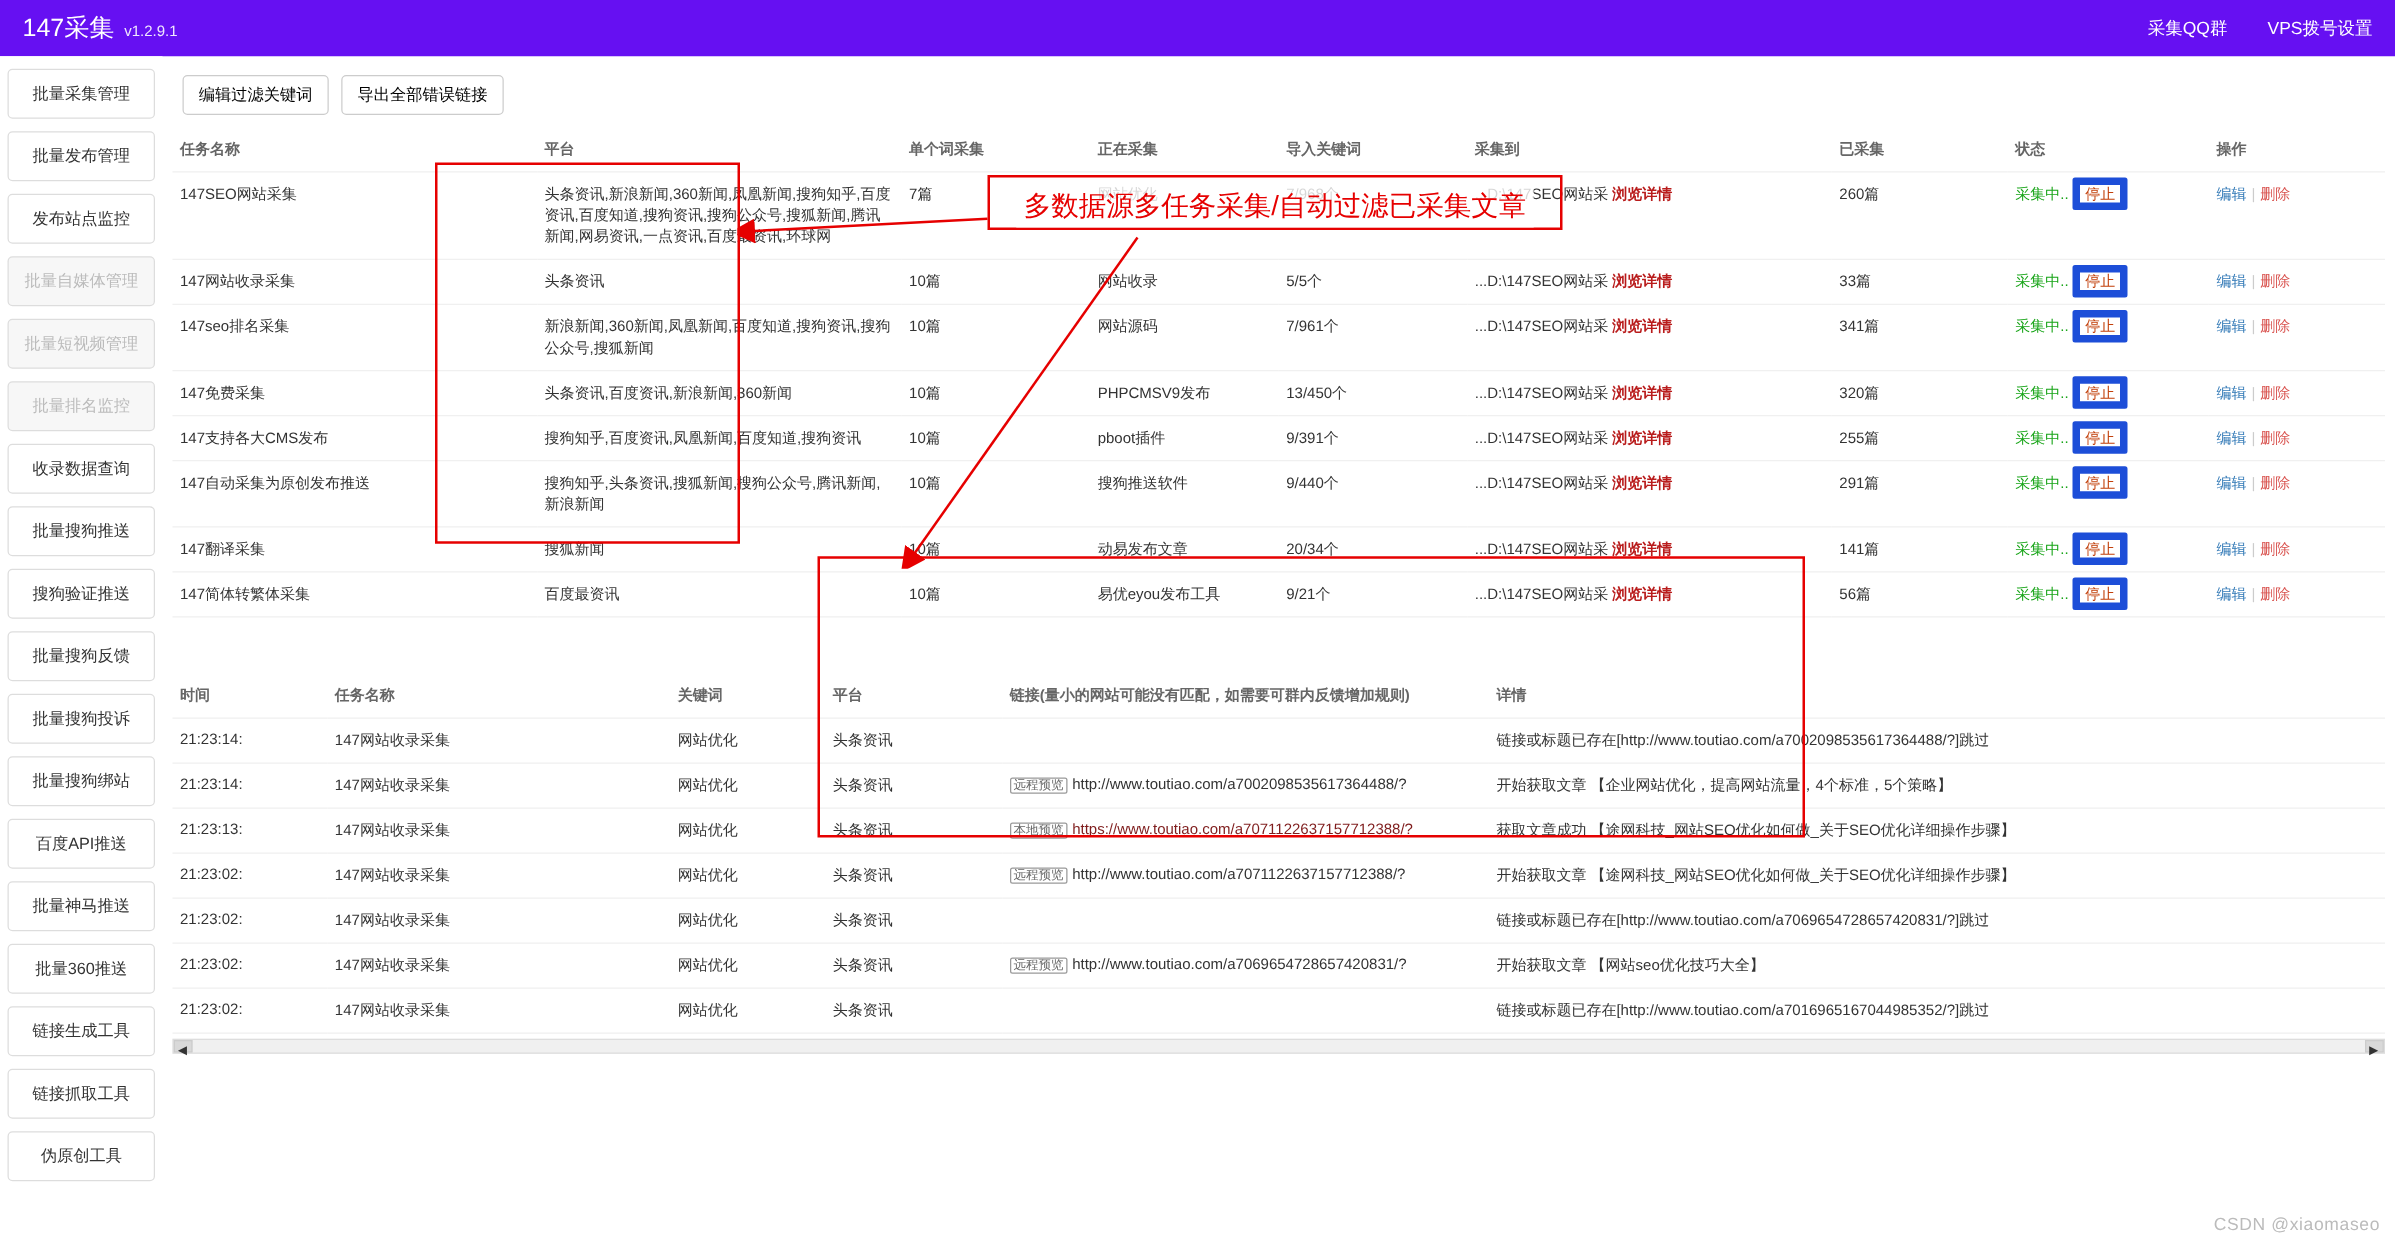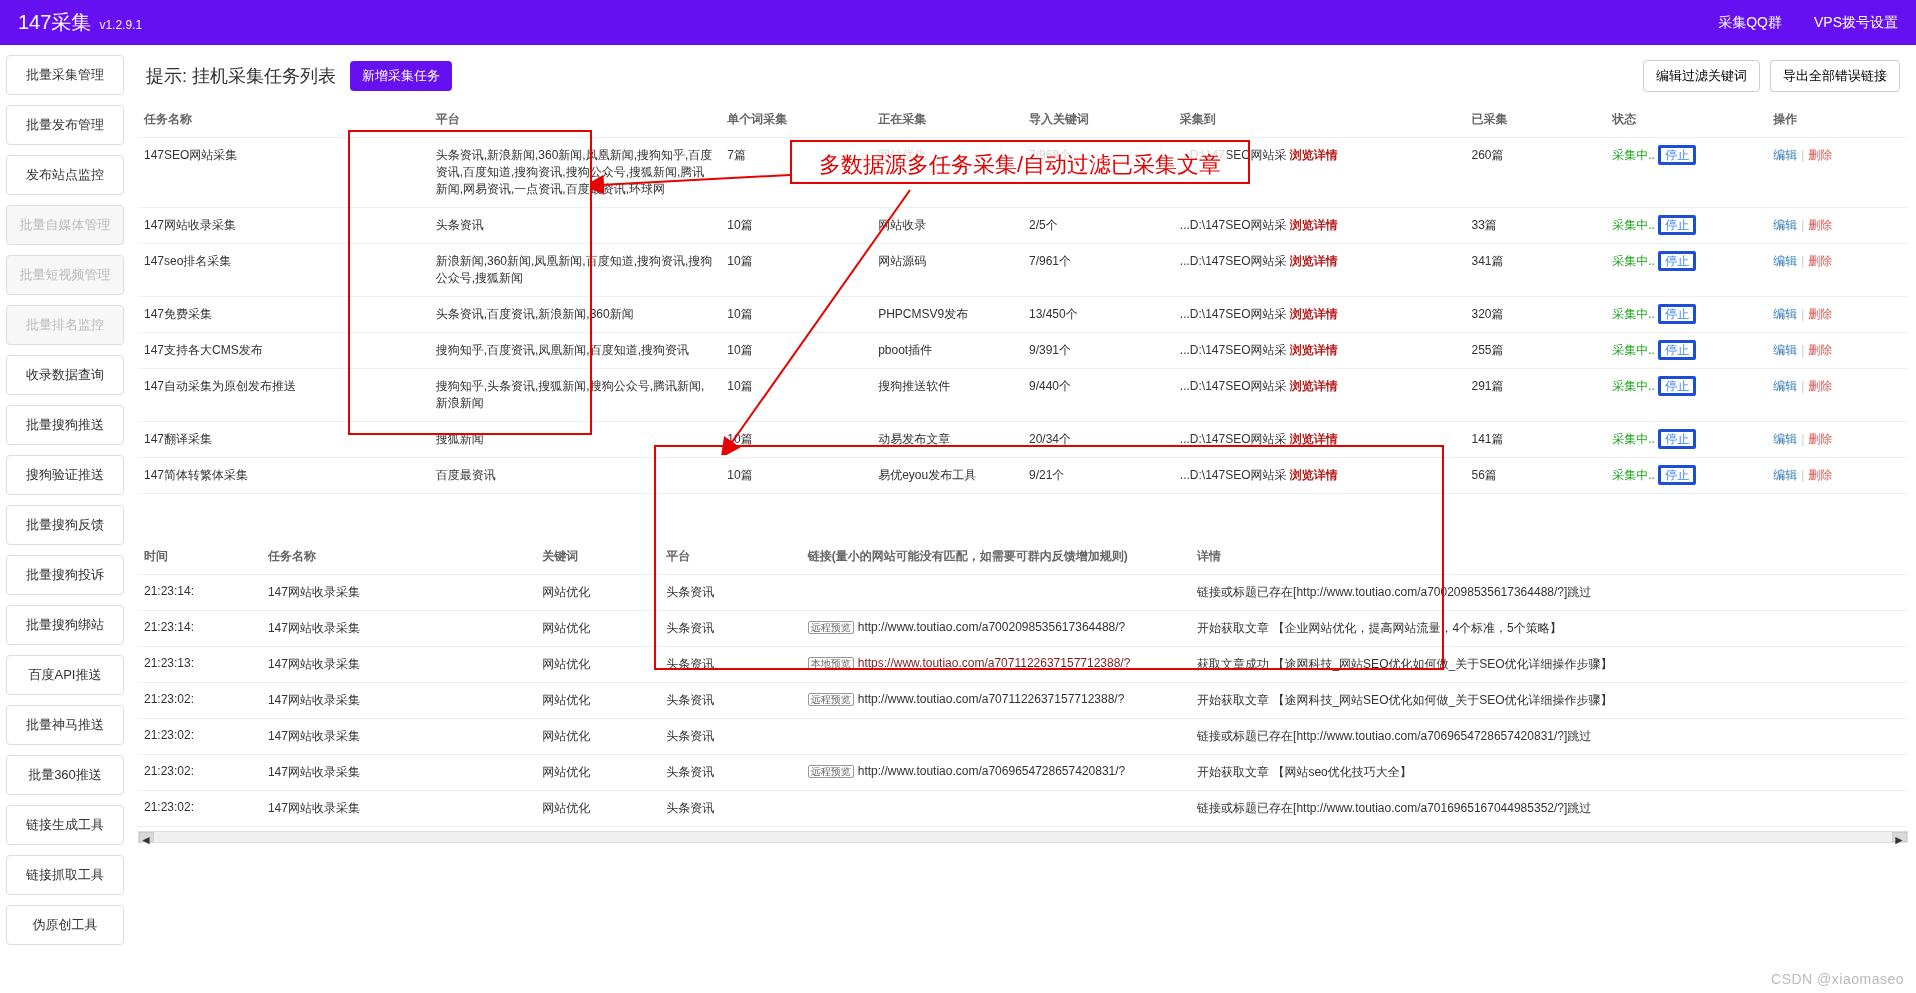--- a/index.html
+++ b/index.html
@@ -20,21 +20,21 @@
     .hint { font-size:18px; color:#333; }
     .btn-primary { background:#6610f2; color:#fff; border:none; border-radius:4px; padding:6px 12px; font-size:13px; cursor:pointer; }
     .btn-plain { background:#fff; border:1px solid #ccc; border-radius:4px; padding:6px 12px; font-size:13px; cursor:pointer; }
     .head-right { display:flex; gap:10px; }
     table { width:100%; border-collapse:collapse; table-layout:fixed; }
     th, td { text-align:left; padding:9px 6px; border-bottom:1px solid #f0f0f0; font-size:12px; vertical-align:top; word-wrap:break-word; }
     th { color:#666; font-weight:600; }
     .col-name{width:14.5%} .col-plat{width:14.5%} .col-single{width:7.5%} .col-collecting{width:7.5%} .col-key{width:7.5%} .col-to{width:14.5%} .col-done{width:7%} .col-status{width:8%} .col-action{width:7%}
     .link-green { color:#b91c1c; cursor:pointer;font-weight:bold; }
     .status-green { color:#19a519; }
-    .status-red { color:#3b82f6; border:3px solid #1d4ed8; padding:0 4px; border-radius:2px; cursor:pointer; }
+    .status-red { color:#c2410c; border:6px solid #1d4ed8; padding:0 4px; border-radius:2px; cursor:pointer; }
     .action-blue { color:#337ab7; cursor:pointer; }
     .action-red { color:#d9534f; cursor:pointer; }
     .sep { color:#ccc; margin:0 4px; }
     .annotation-box { position:absolute; border:2px solid #e60000; pointer-events:none; }
     .annotation-text { position:absolute; color:#e60000; font-size:22px; font-weight:500; background:rgba(255,255,255,.8); padding:2px 6px; }
     .arrow-svg { position:absolute; pointer-events:none; }
     .log-table th, .log-table td { font-size:12px; }
     .lcol-time{width:7%} .lcol-name{width:15.5%} .lcol-key{width:7%} .lcol-plat{width:8%} .lcol-link{width:22%} .lcol-detail{width:40.5%}
     .badge { border:1px solid #999; color:#666; font-size:10px; padding:0 2px; border-radius:2px; margin-right:4px; }
     .link-text { color:#333; }
@@ -77,24 +77,20 @@
       <button class="side-btn">百度API推送</button>
       <button class="side-btn">批量神马推送</button>
       <button class="side-btn">批量360推送</button>
       <button class="side-btn">链接生成工具</button>
       <button class="side-btn">链接抓取工具</button>
       <button class="side-btn">伪原创工具</button>
     </div>
 
   <div class="main main-rel">
     <div class="head-row">
-      <div class="head-left">
-        <span class="hint">提示:  挂机采集任务列表</span>
-        <button class="btn-primary">新增采集任务</button>
-      </div>
       <div class="head-right">
         <button class="btn-plain">编辑过滤关键词</button>
         <button class="btn-plain">导出全部错误链接</button>
       </div>
     </div>
 
     <table>
       <thead>
         <tr>
           <th class="col-name">任务名称</th>
@@ -118,21 +114,21 @@
             <td>...D:\147SEO网站采 <span class="link-green">浏览详情</span></td>
             <td>260篇</td>
             <td><span class="status-green">采集中..</span> <span class="status-red">停止</span></td>
             <td><span class="action-blue">编辑</span><span class="sep">|</span><span class="action-red">删除</span></td>
           </tr>
           <tr>
             <td>147网站收录采集</td>
             <td>头条资讯</td>
             <td>10篇</td>
             <td>网站收录</td>
-            <td>2/5个</td>
+            <td>5/5个</td>
             <td>...D:\147SEO网站采 <span class="link-green">浏览详情</span></td>
             <td>33篇</td>
             <td><span class="status-green">采集中..</span> <span class="status-red">停止</span></td>
             <td><span class="action-blue">编辑</span><span class="sep">|</span><span class="action-red">删除</span></td>
           </tr>
           <tr>
             <td>147seo排名采集</td>
             <td>新浪新闻,360新闻,凤凰新闻,百度知道,搜狗资讯,搜狗公众号,搜狐新闻</td>
             <td>10篇</td>
             <td>网站源码</td>

